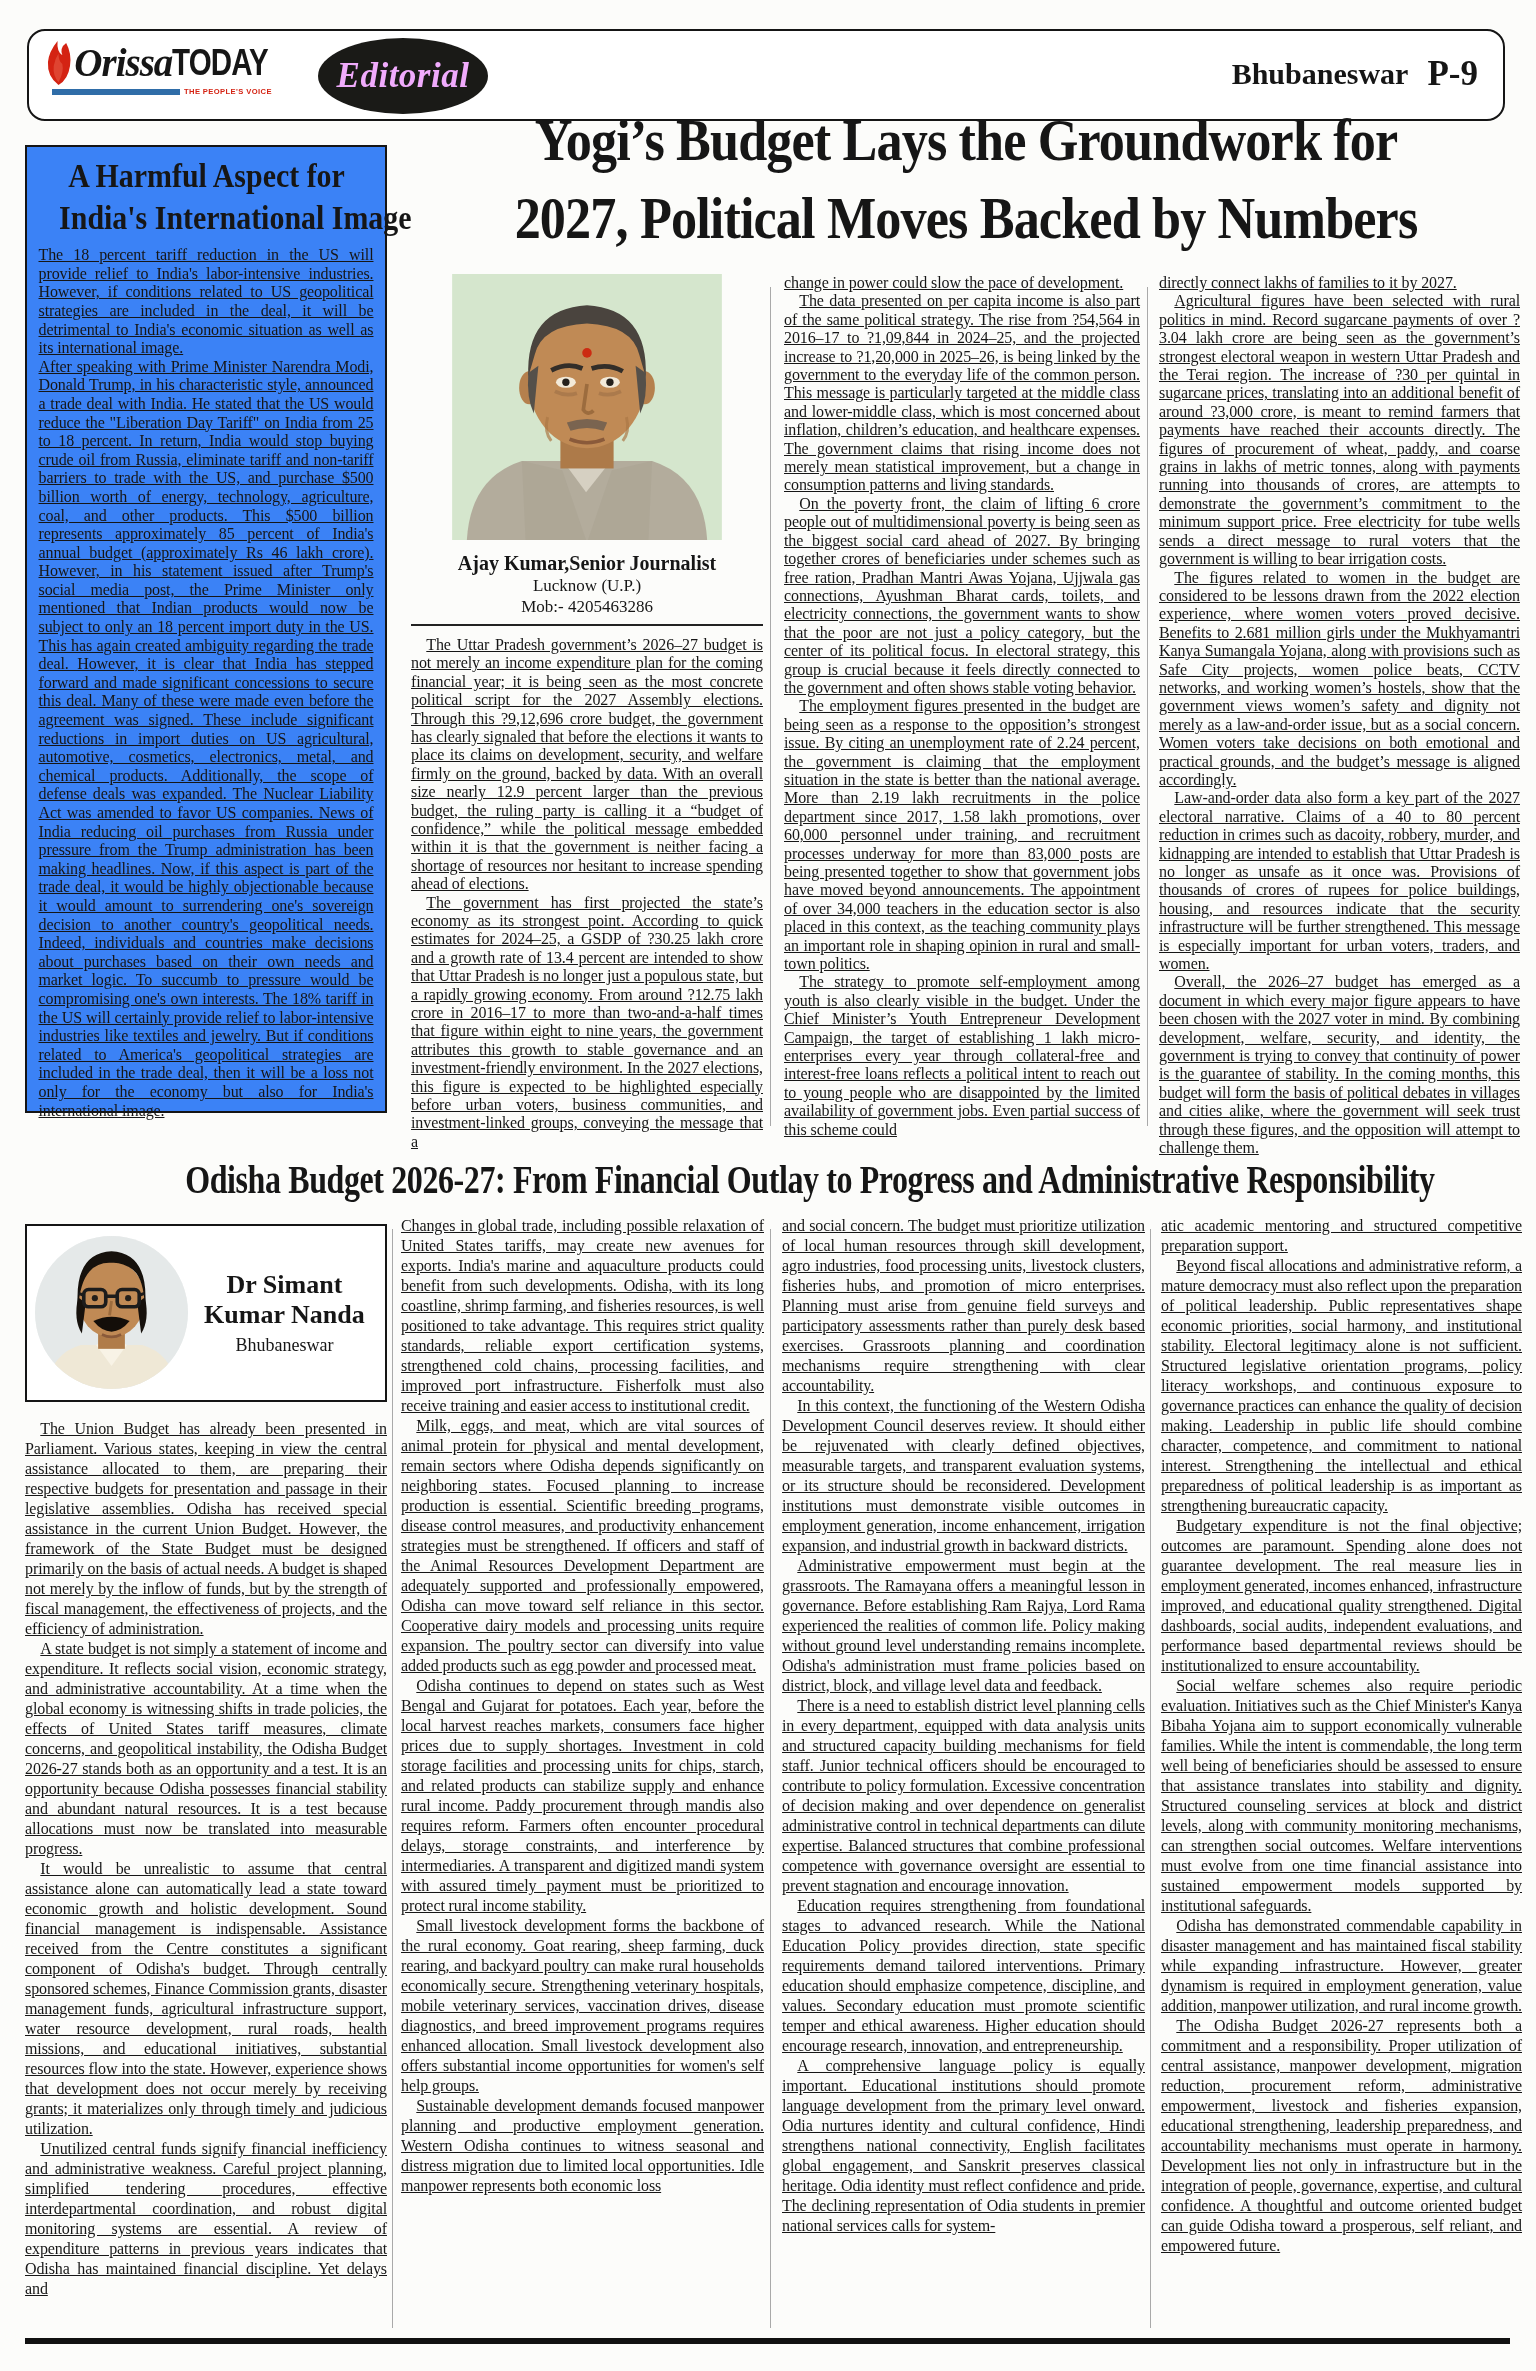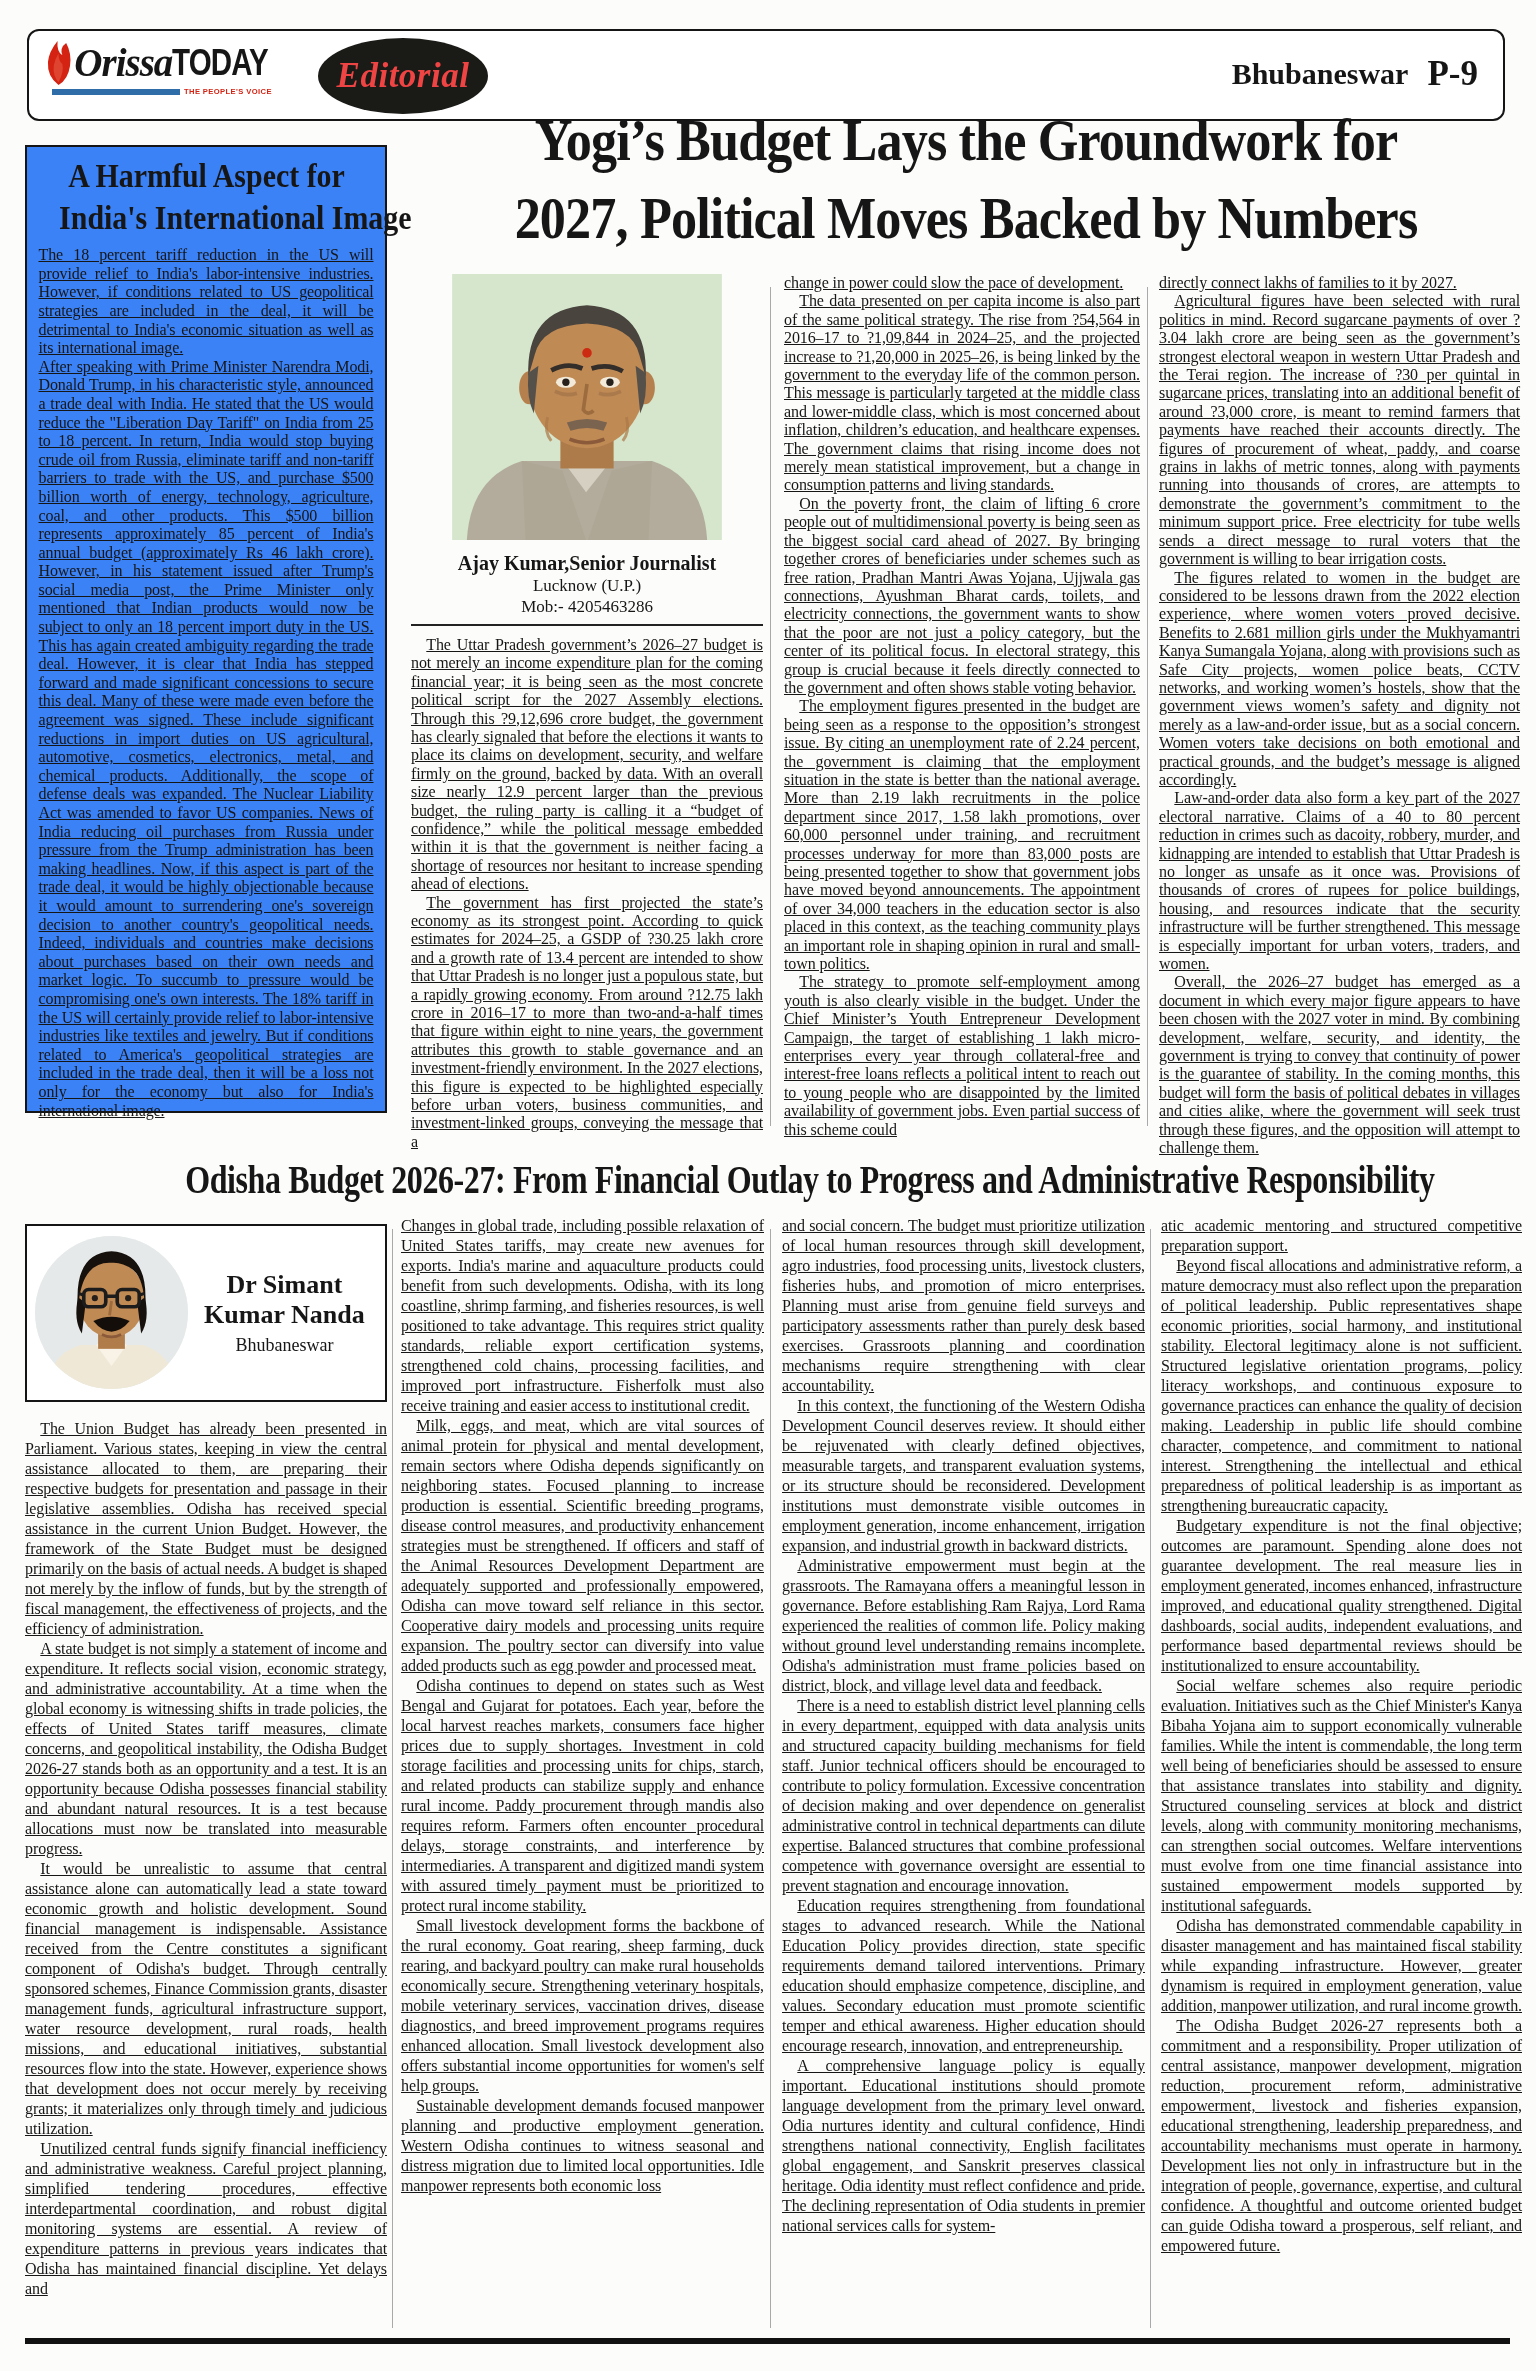--- a/index.html
+++ b/index.html
@@ -5,42 +5,42 @@
   html,body { margin:0; padding:0; background:#888; }
   .page {
     position:relative; width:1536px; height:2372px; margin:0 auto;
     background:#fcfcfa; color:#161616; overflow:hidden;
     font-family:"Liberation Serif","DejaVu Serif",serif;
   }
 
   
   .masthead {
     position:absolute; left:27px; top:29px; width:1478px; height:92px;
-    border:2.9px solid #151515; border-radius:12px; background:#fff; box-sizing:border-box;
+    border:2.9px solid #151515; border-radius:18px; background:#fff; box-sizing:border-box;
   }
   .logo { position:absolute; left:15.3px; top:8.6px; width:253px; }
   .logo-row { display:flex; align-items:flex-start; }
   .flame-wrap { width:29px; height:46px; margin-right:1px; }
   .brand-italic { font-style:italic; font-weight:bold; font-size:39px; line-height:46px; letter-spacing:-1px; }
   .brand-bold {
     font-family:"Liberation Sans",sans-serif; font-weight:bold; font-size:36px; line-height:46px;
     letter-spacing:-1px; display:inline-block; transform:scaleX(.82); transform-origin:left bottom;
   }
   .logo-underline-row { display:flex; align-items:center; margin:1.9px 0 0 7.6px; width:220px; }
   .logo-bar { flex:1; height:6.7px; background:#2f6da8; }
   .logo-tagline {
     font-family:"Liberation Sans",sans-serif; font-size:7.6px; font-weight:bold;
     color:#d42313; margin-left:3.8px; white-space:nowrap; letter-spacing:0.4px;
   }
   .badge {
     position:absolute; left:289px; top:6.7px; width:170px; height:76px;
     background:#1a1a17; border-radius:50%;
     display:flex; align-items:center; justify-content:center;
   }
-  .badge-text { color:#ef4444; font-style:italic; font-weight:bold; font-size:35px; letter-spacing:0.5px; }
+  .badge-text { color:#f0abfc; font-style:italic; font-weight:bold; font-size:35px; letter-spacing:0.5px; }
   .mast-date {
     position:absolute; left:660px; top:0; width:497px; height:86px;
     display:flex; align-items:center; justify-content:center;
     font-weight:bold; font-size:33px;
   }
   .mast-city {
     position:absolute; left:1181px; top:0; width:220px; height:86px;
     display:flex; align-items:center; justify-content:center;
     font-weight:bold; font-size:30px;
   }

